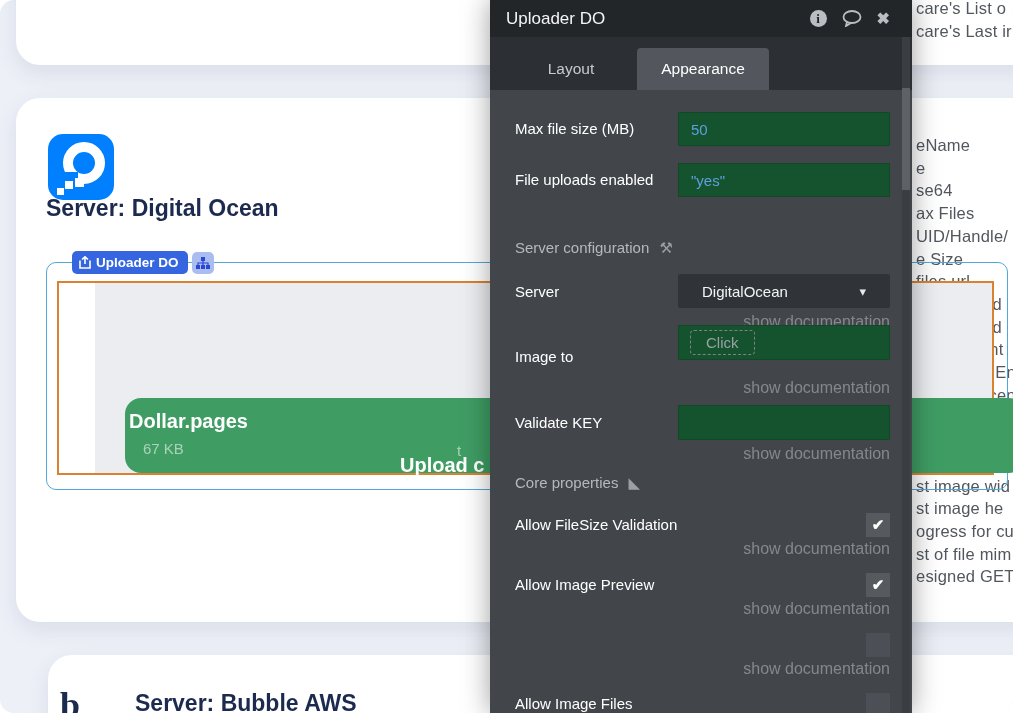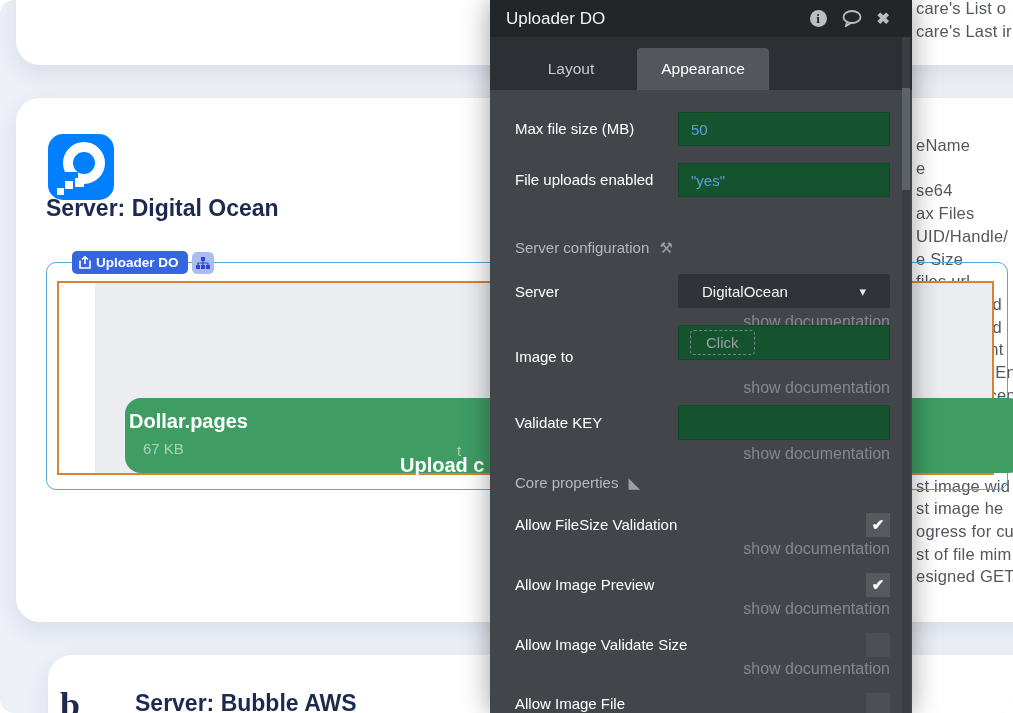--- a/index.html
+++ b/index.html
@@ -198,25 +198,24 @@
     </div>
 
     <div class="plabel" style="top:516px">Allow FileSize Validation</div>
     <div class="checkbox" style="top:513px">✔</div>
     <div class="doc-link" style="top:540px">show documentation</div>
 
     <div class="plabel" style="top:576px">Allow Image Preview</div>
     <div class="checkbox" style="top:573px">✔</div>
     <div class="doc-link" style="top:600px">show documentation</div>
 
-    <div class="plabel" style="top:636px">Allow Image Validate Size</div>
     <div class="checkbox" style="top:633px"></div>
     <div class="doc-link" style="top:660px">show documentation</div>
 
-    <div class="plabel" style="top:695px">Allow Image File</div>
+    <div class="plabel" style="top:695px">Allow Image Files</div>
     <div class="checkbox" style="top:693px"></div>
 
     <div id="scrollbar-track">
       <div id="scrollbar-thumb"></div>
     </div>
   </div>
 
 </div>
 
 </body></html>

